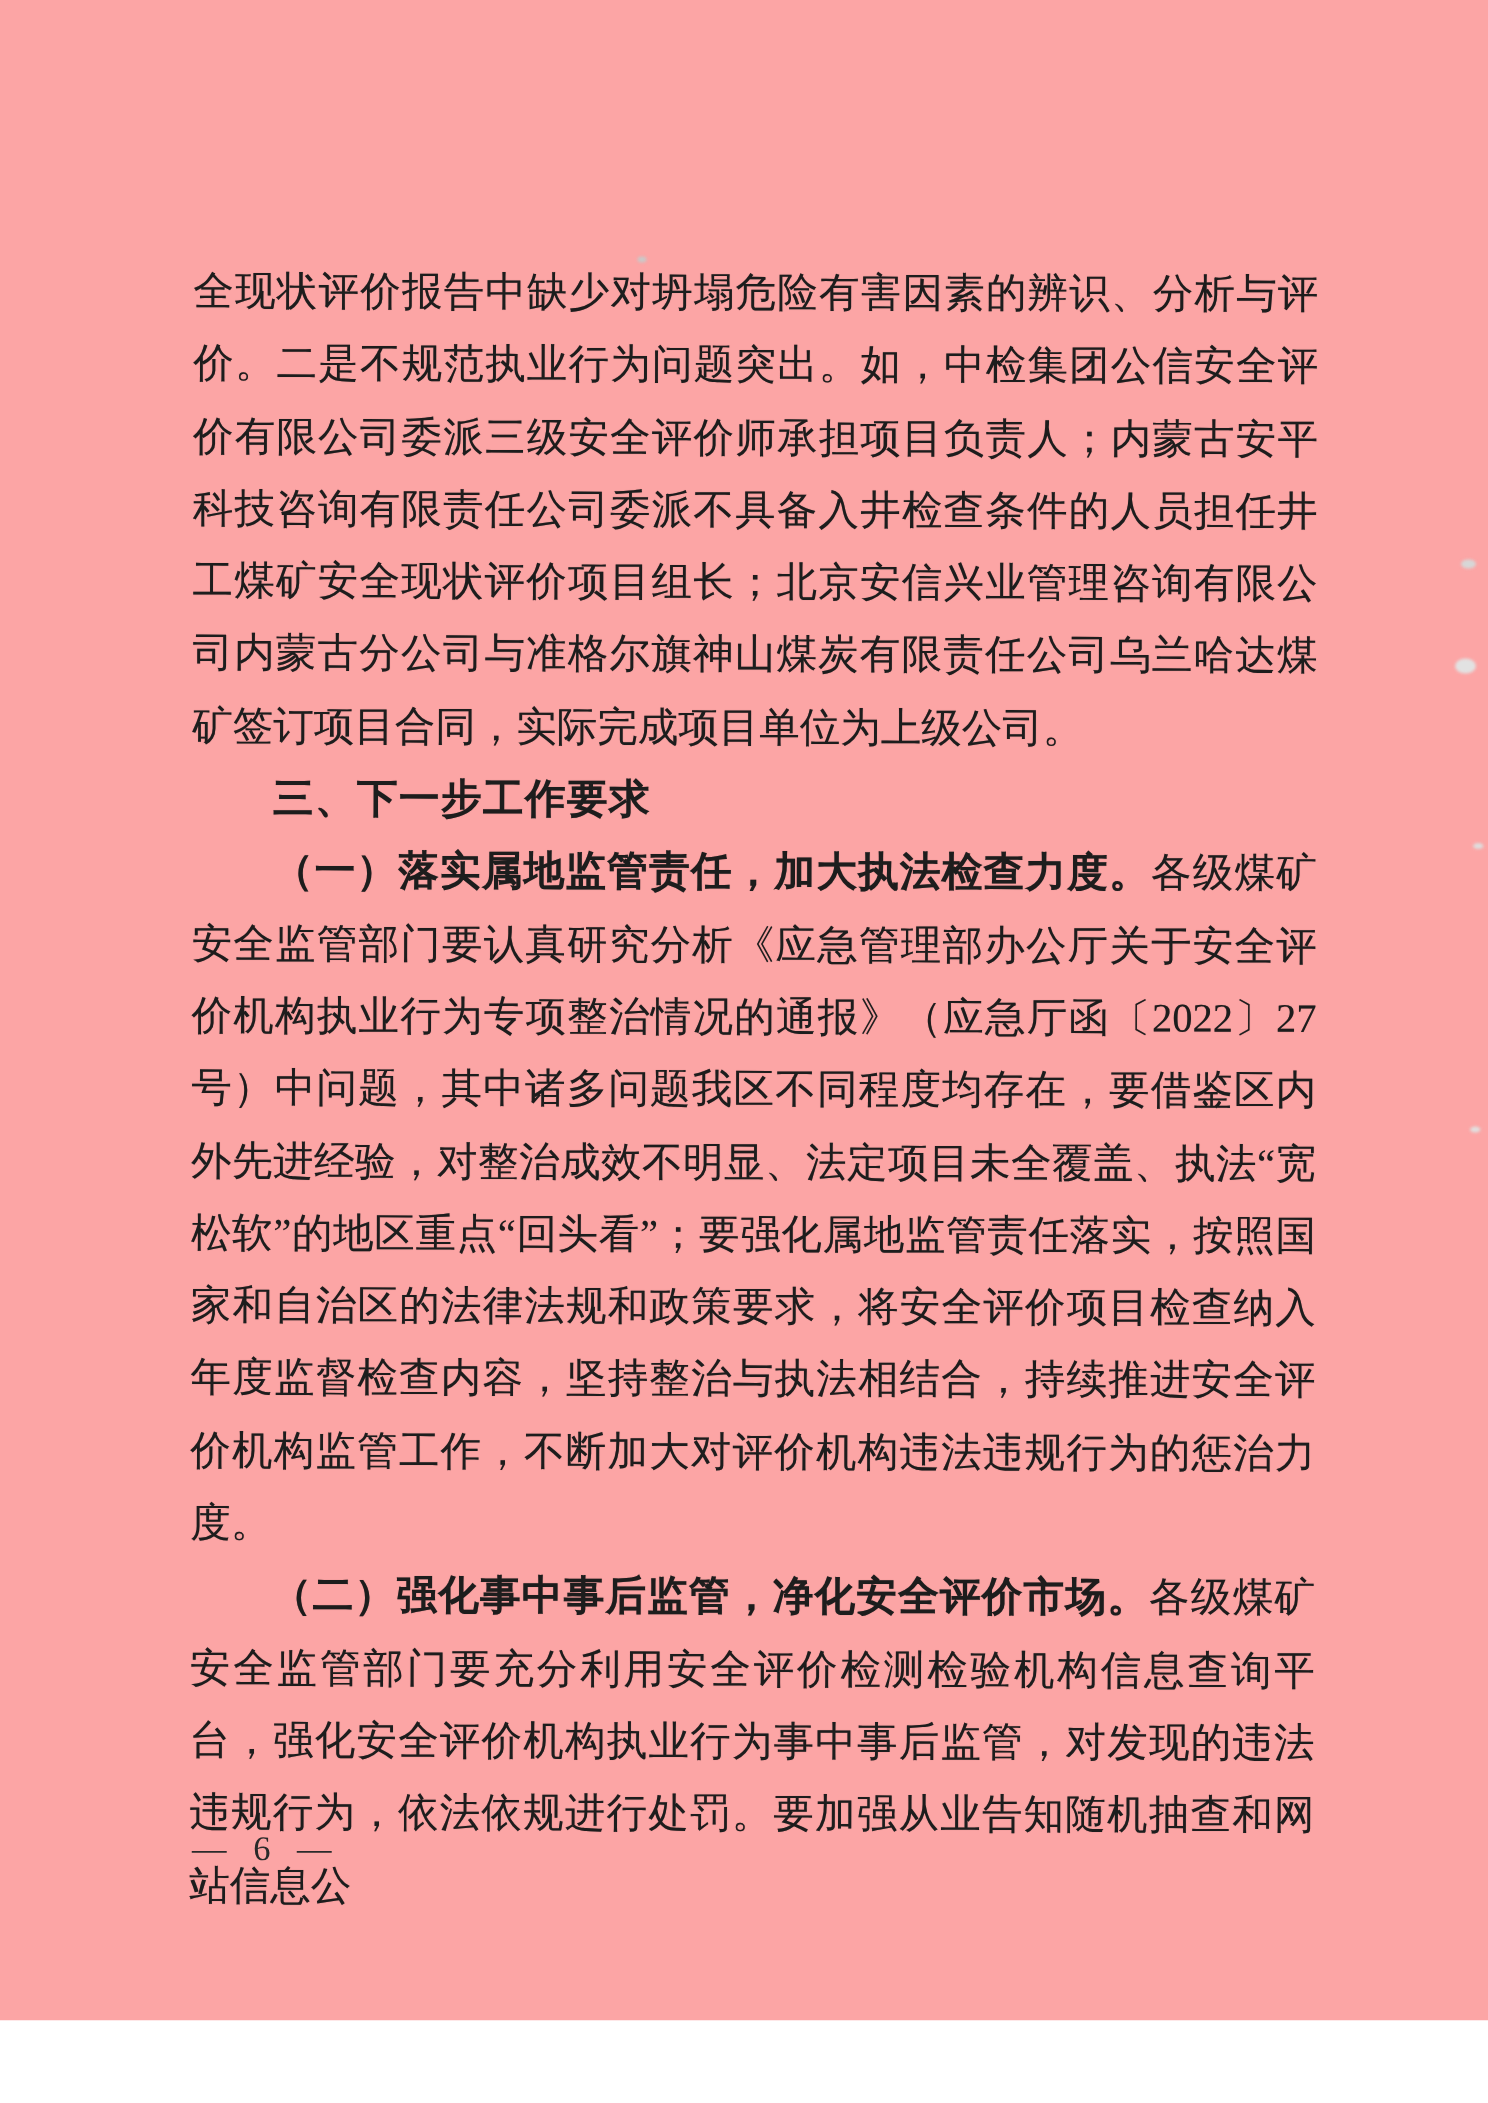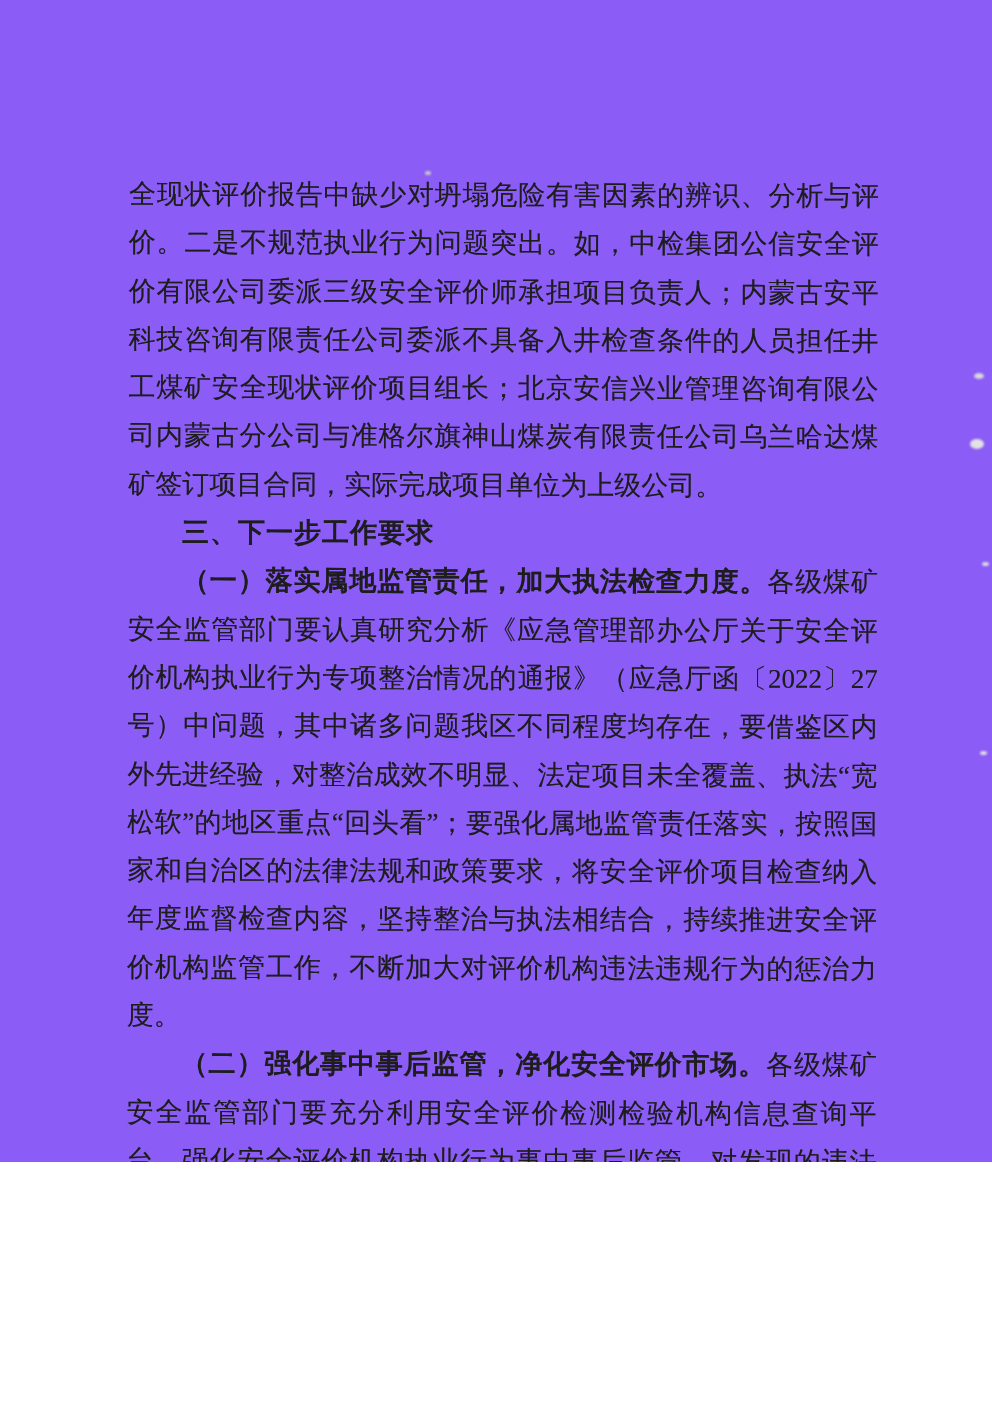--- a/index.html
+++ b/index.html
@@ -3,22 +3,22 @@
 <meta charset="utf-8">
 <style>
   html, body {
     margin: 0;
     padding: 0;
     background: #ffffff;
   }
   .page {
     position: relative;
     width: 992px;
-    height: 1162px;
-    background: #8b5cf6;
+    height: 1347px;
+    background: #fca5a5;
     overflow: hidden;
     font-family: "Liberation Serif", serif;
     color: #1d1d1d;
   }
   .content {
     position: absolute;
     left: 129px;
     top: 170px;
     width: 750px;
     font-size: 27px;

